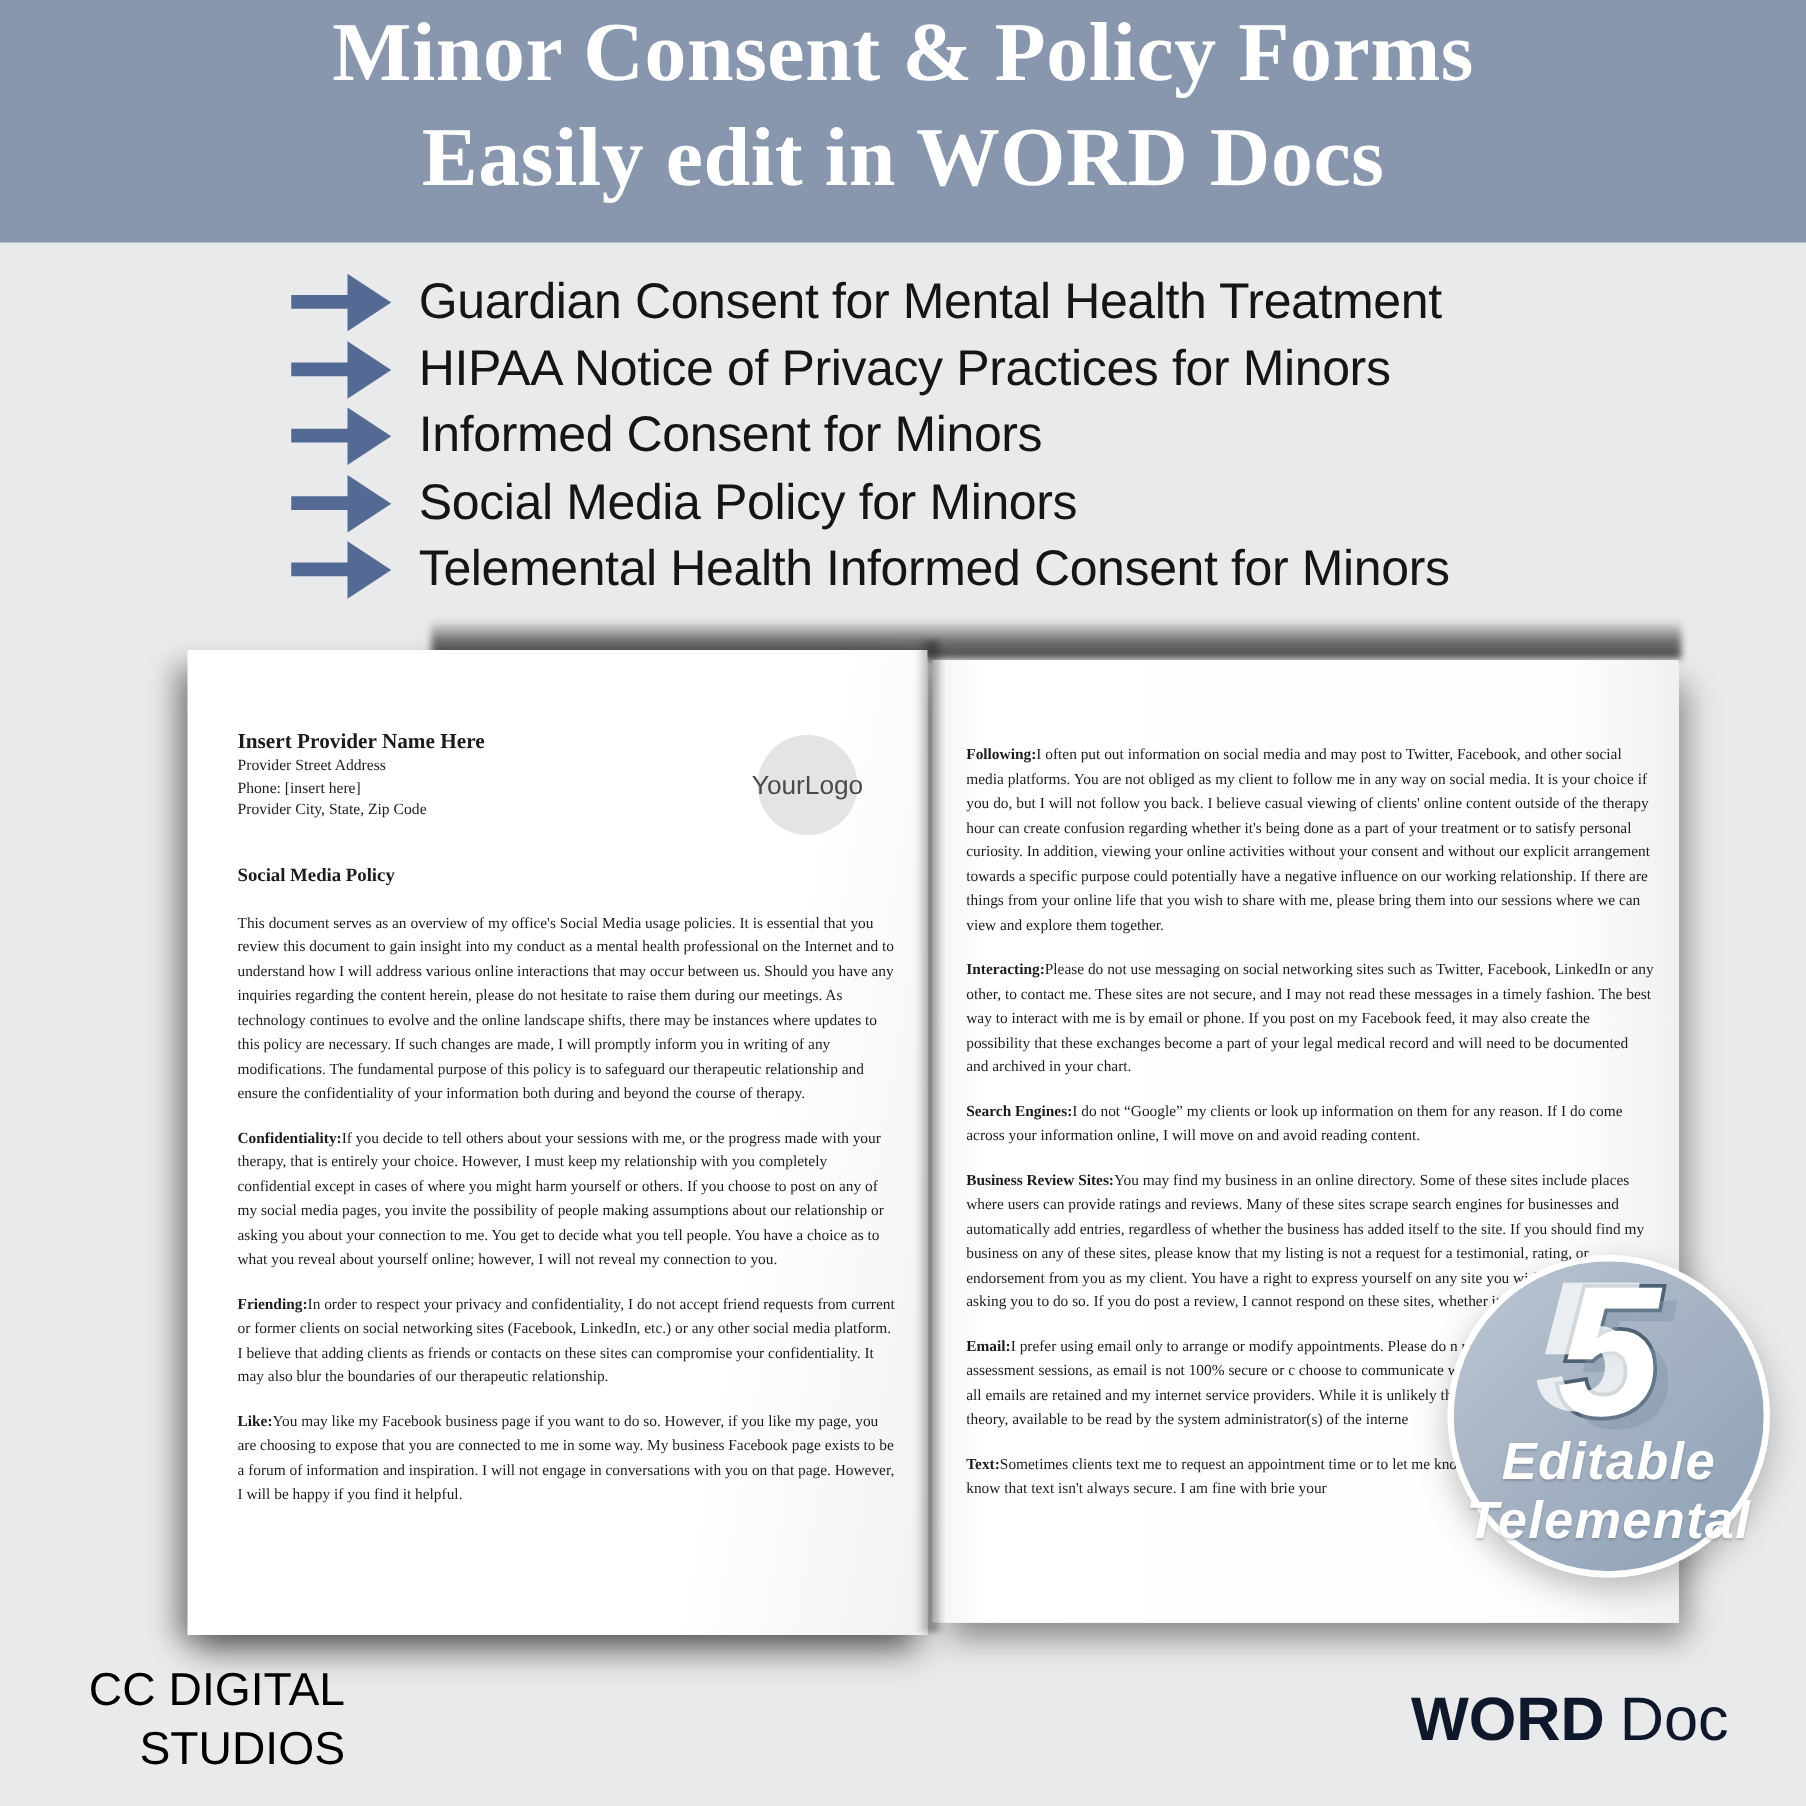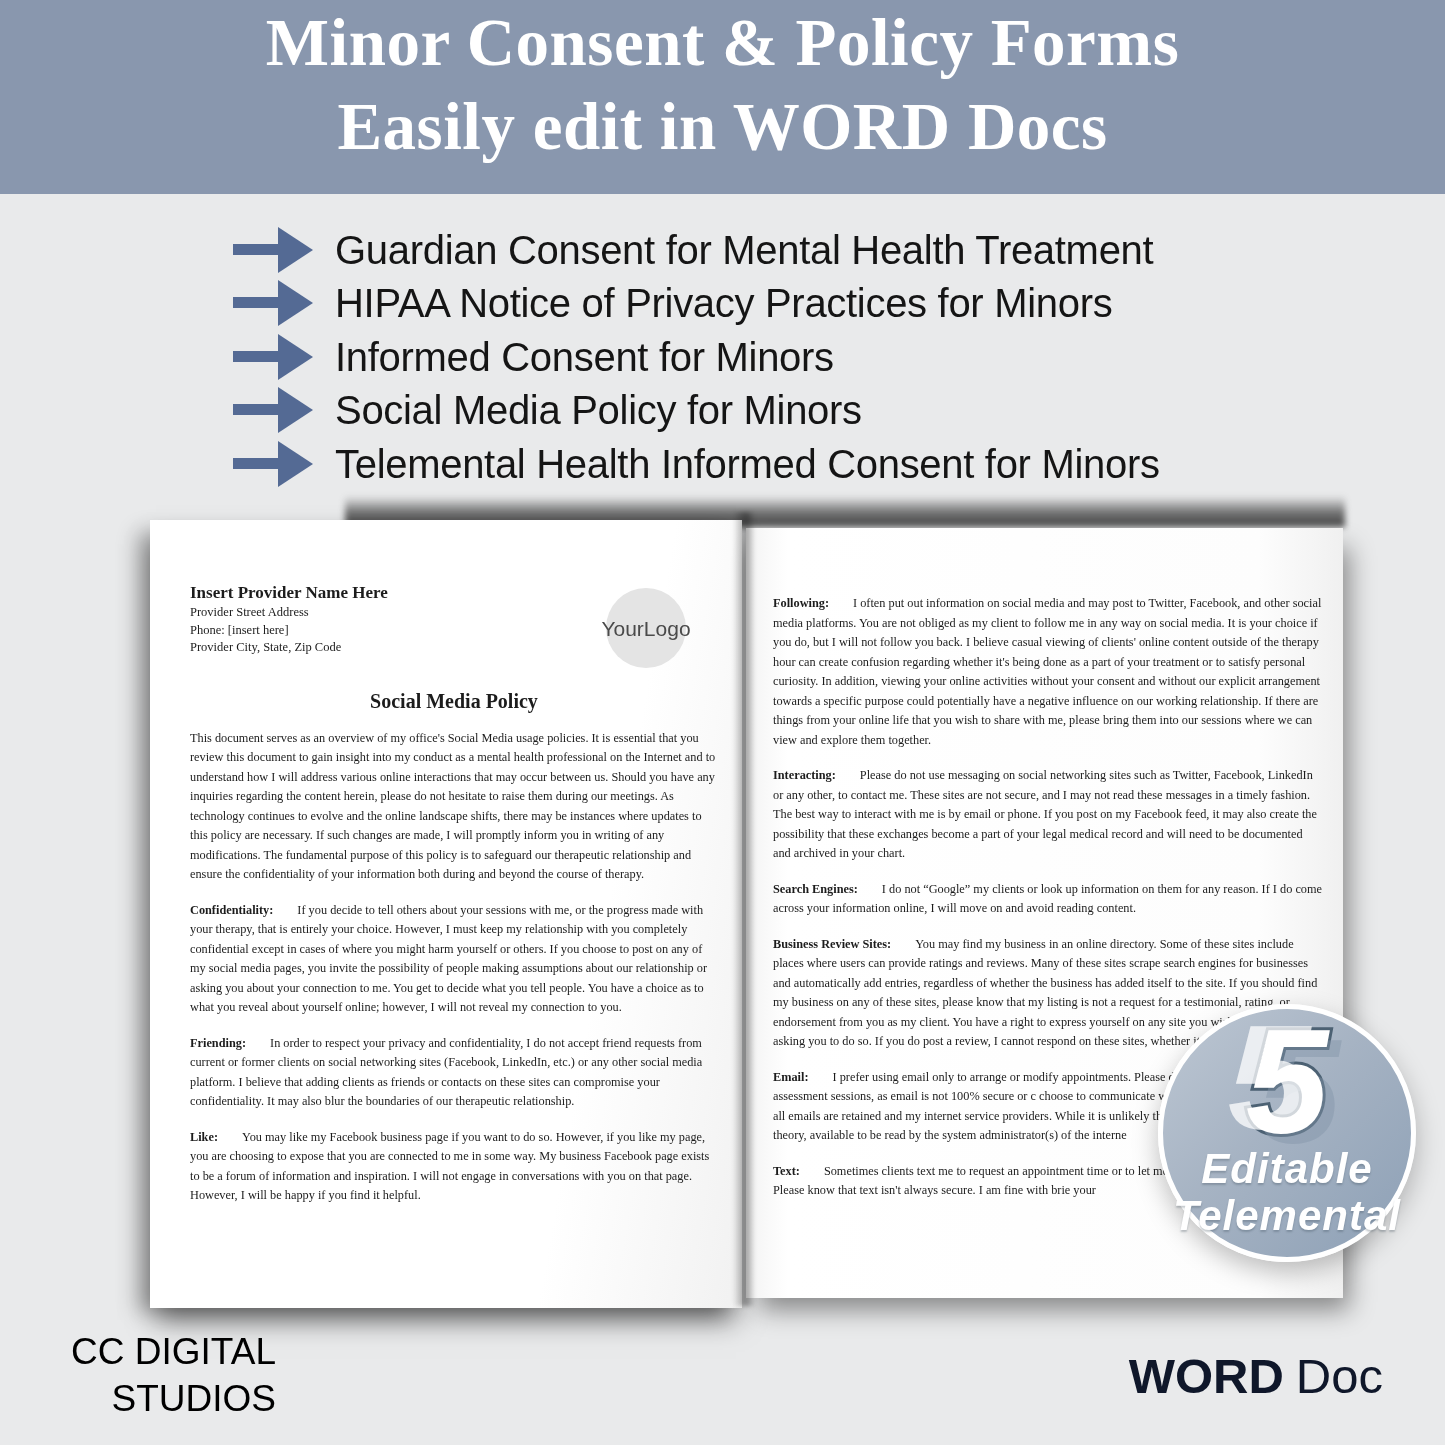--- a/index.html
+++ b/index.html
@@ -13,21 +13,21 @@
     position:absolute;left:0;top:0;width:100%;height:194px;
     background:var(--header-bg,#8997ae);
     color:var(--header-text,#ffffff);
     text-align:center;
     font-family:"Liberation Serif",serif;font-weight:700;
     box-sizing:border-box;
   }
   .hero-line{font-size:67px;line-height:84px;letter-spacing:0.5px;}
   
   .features{position:absolute;left:233px;top:219px;}
-  .feature-row{display:flex;align-items:flex-end;height:53.5px;}
+  .feature-row{display:flex;align-items:flex-start;height:53.5px;}
   .arrow{width:80px;height:46px;position:relative;flex:none;margin-right:22px;}
   .arrow::before{
     content:"";position:absolute;left:0;top:17px;width:46px;height:11px;
     background:var(--arrow-color,#546a94);
   }
   .arrow::after{
     content:"";position:absolute;right:0;top:0;width:0;height:0;
     border-top:23px solid transparent;border-bottom:23px solid transparent;
     border-left:35px solid var(--arrow-color,#546a94);
   }
@@ -60,24 +60,24 @@
   }
   .page-left .page-inner{padding:62px 24px 0 40px;}
   .page-right .page-inner{padding:50px 20px 0 27px;}
   .provider-name{font-size:17px;font-weight:700;line-height:22px;}
   .address-line{display:block;font-size:12.5px;line-height:17.5px;}
   .logo-circle{
     position:absolute;left:456px;top:68px;width:80px;height:80px;border-radius:50%;
     background:#e4e4e4;display:flex;flex-direction:row;align-items:center;justify-content:center;
     font-family:"Liberation Sans",sans-serif;color:#4a4a4a;font-size:21px;line-height:23px;
   }
-  .doc-title{text-align:center;font-weight:700;font-size:20px;line-height:24px;margin-top:32px;}
+  .doc-title{font-weight:700;font-size:15px;line-height:24px;margin-top:32px;}
   .doc-body{margin-top:16px;}
   .doc-para{font-size:12.3px;line-height:19.5px;margin:0 0 16px 0;}
-  .doc-label{font-weight:700;padding-right:24px;}
+  .doc-label{font-weight:700;padding-right:0;}
   
   .badge{
     position:absolute;left:1158px;top:1004px;width:258px;height:258px;z-index:10;
     border-radius:50%;box-sizing:border-box;border:5px solid #ffffff;
     background:linear-gradient(135deg,var(--badge-light,#bdc7d3) 0%,#a6b3c3 45%,var(--badge-dark,#8da0b6) 100%);
     box-shadow:0 10px 26px rgba(0,0,0,0.25);
     display:flex;flex-direction:column;align-items:center;justify-content:center;
   }
   .badge-number{
     font-size:148px;line-height:126px;font-weight:700;font-style:italic;

